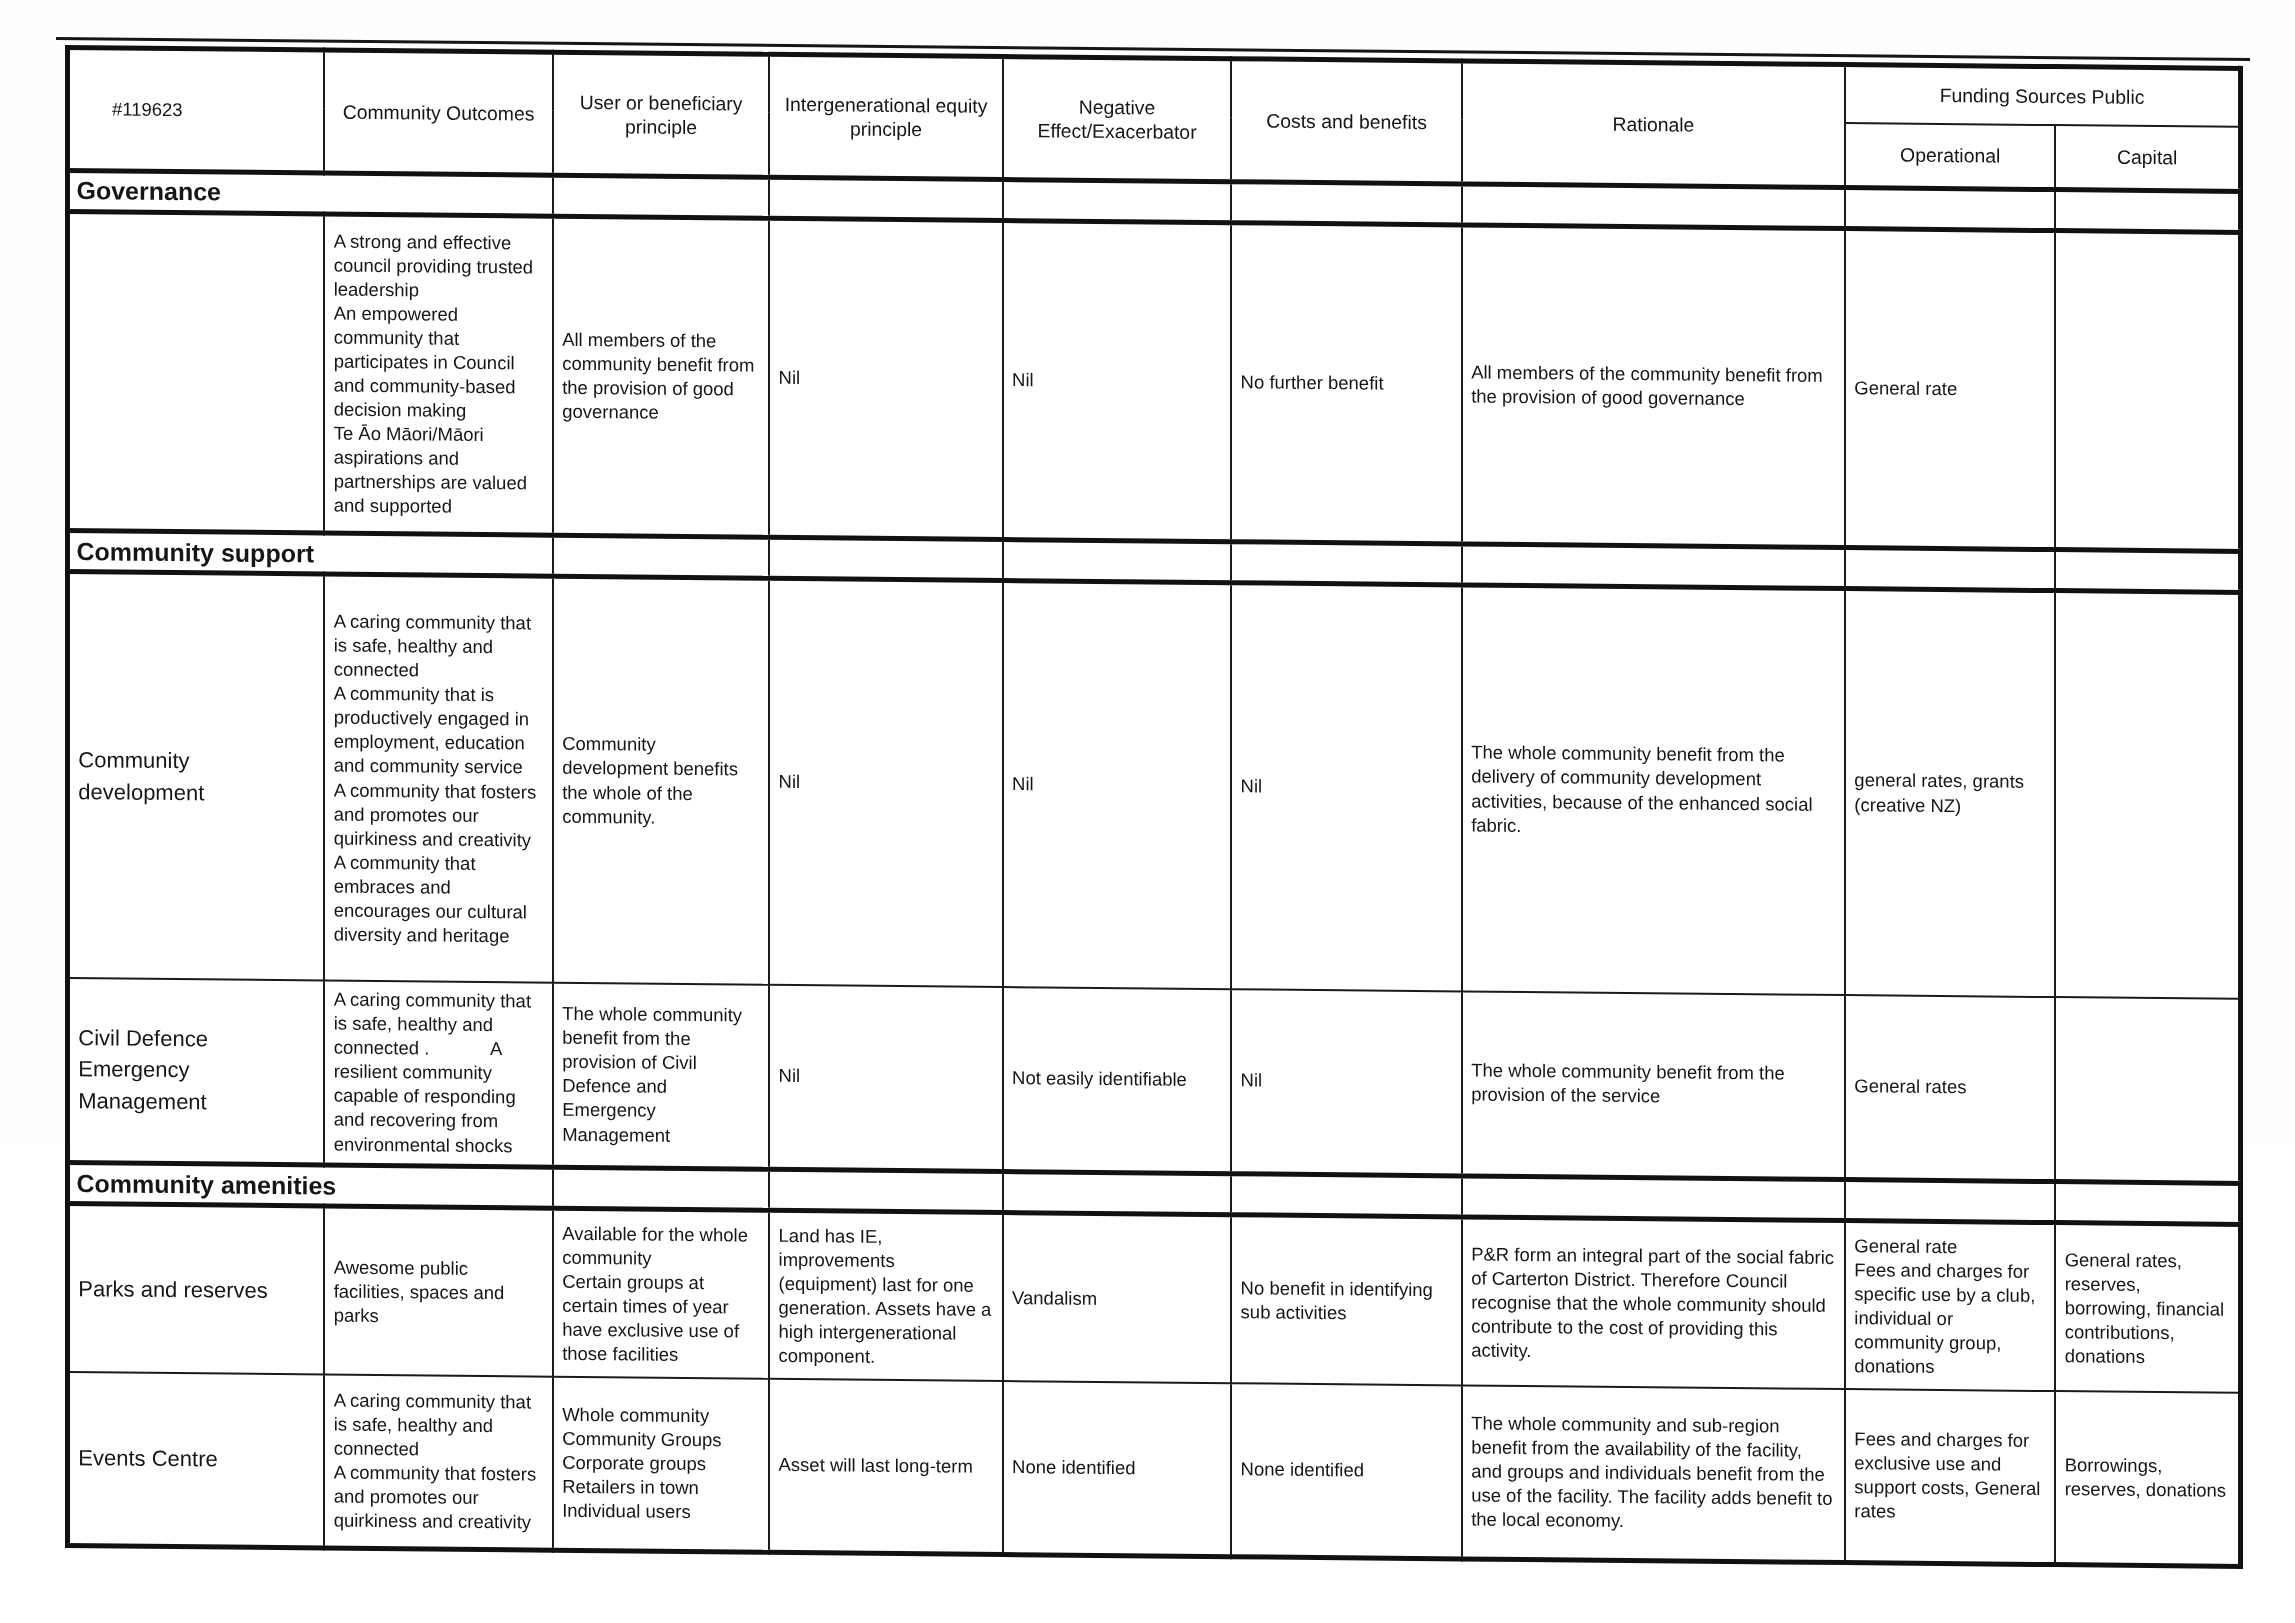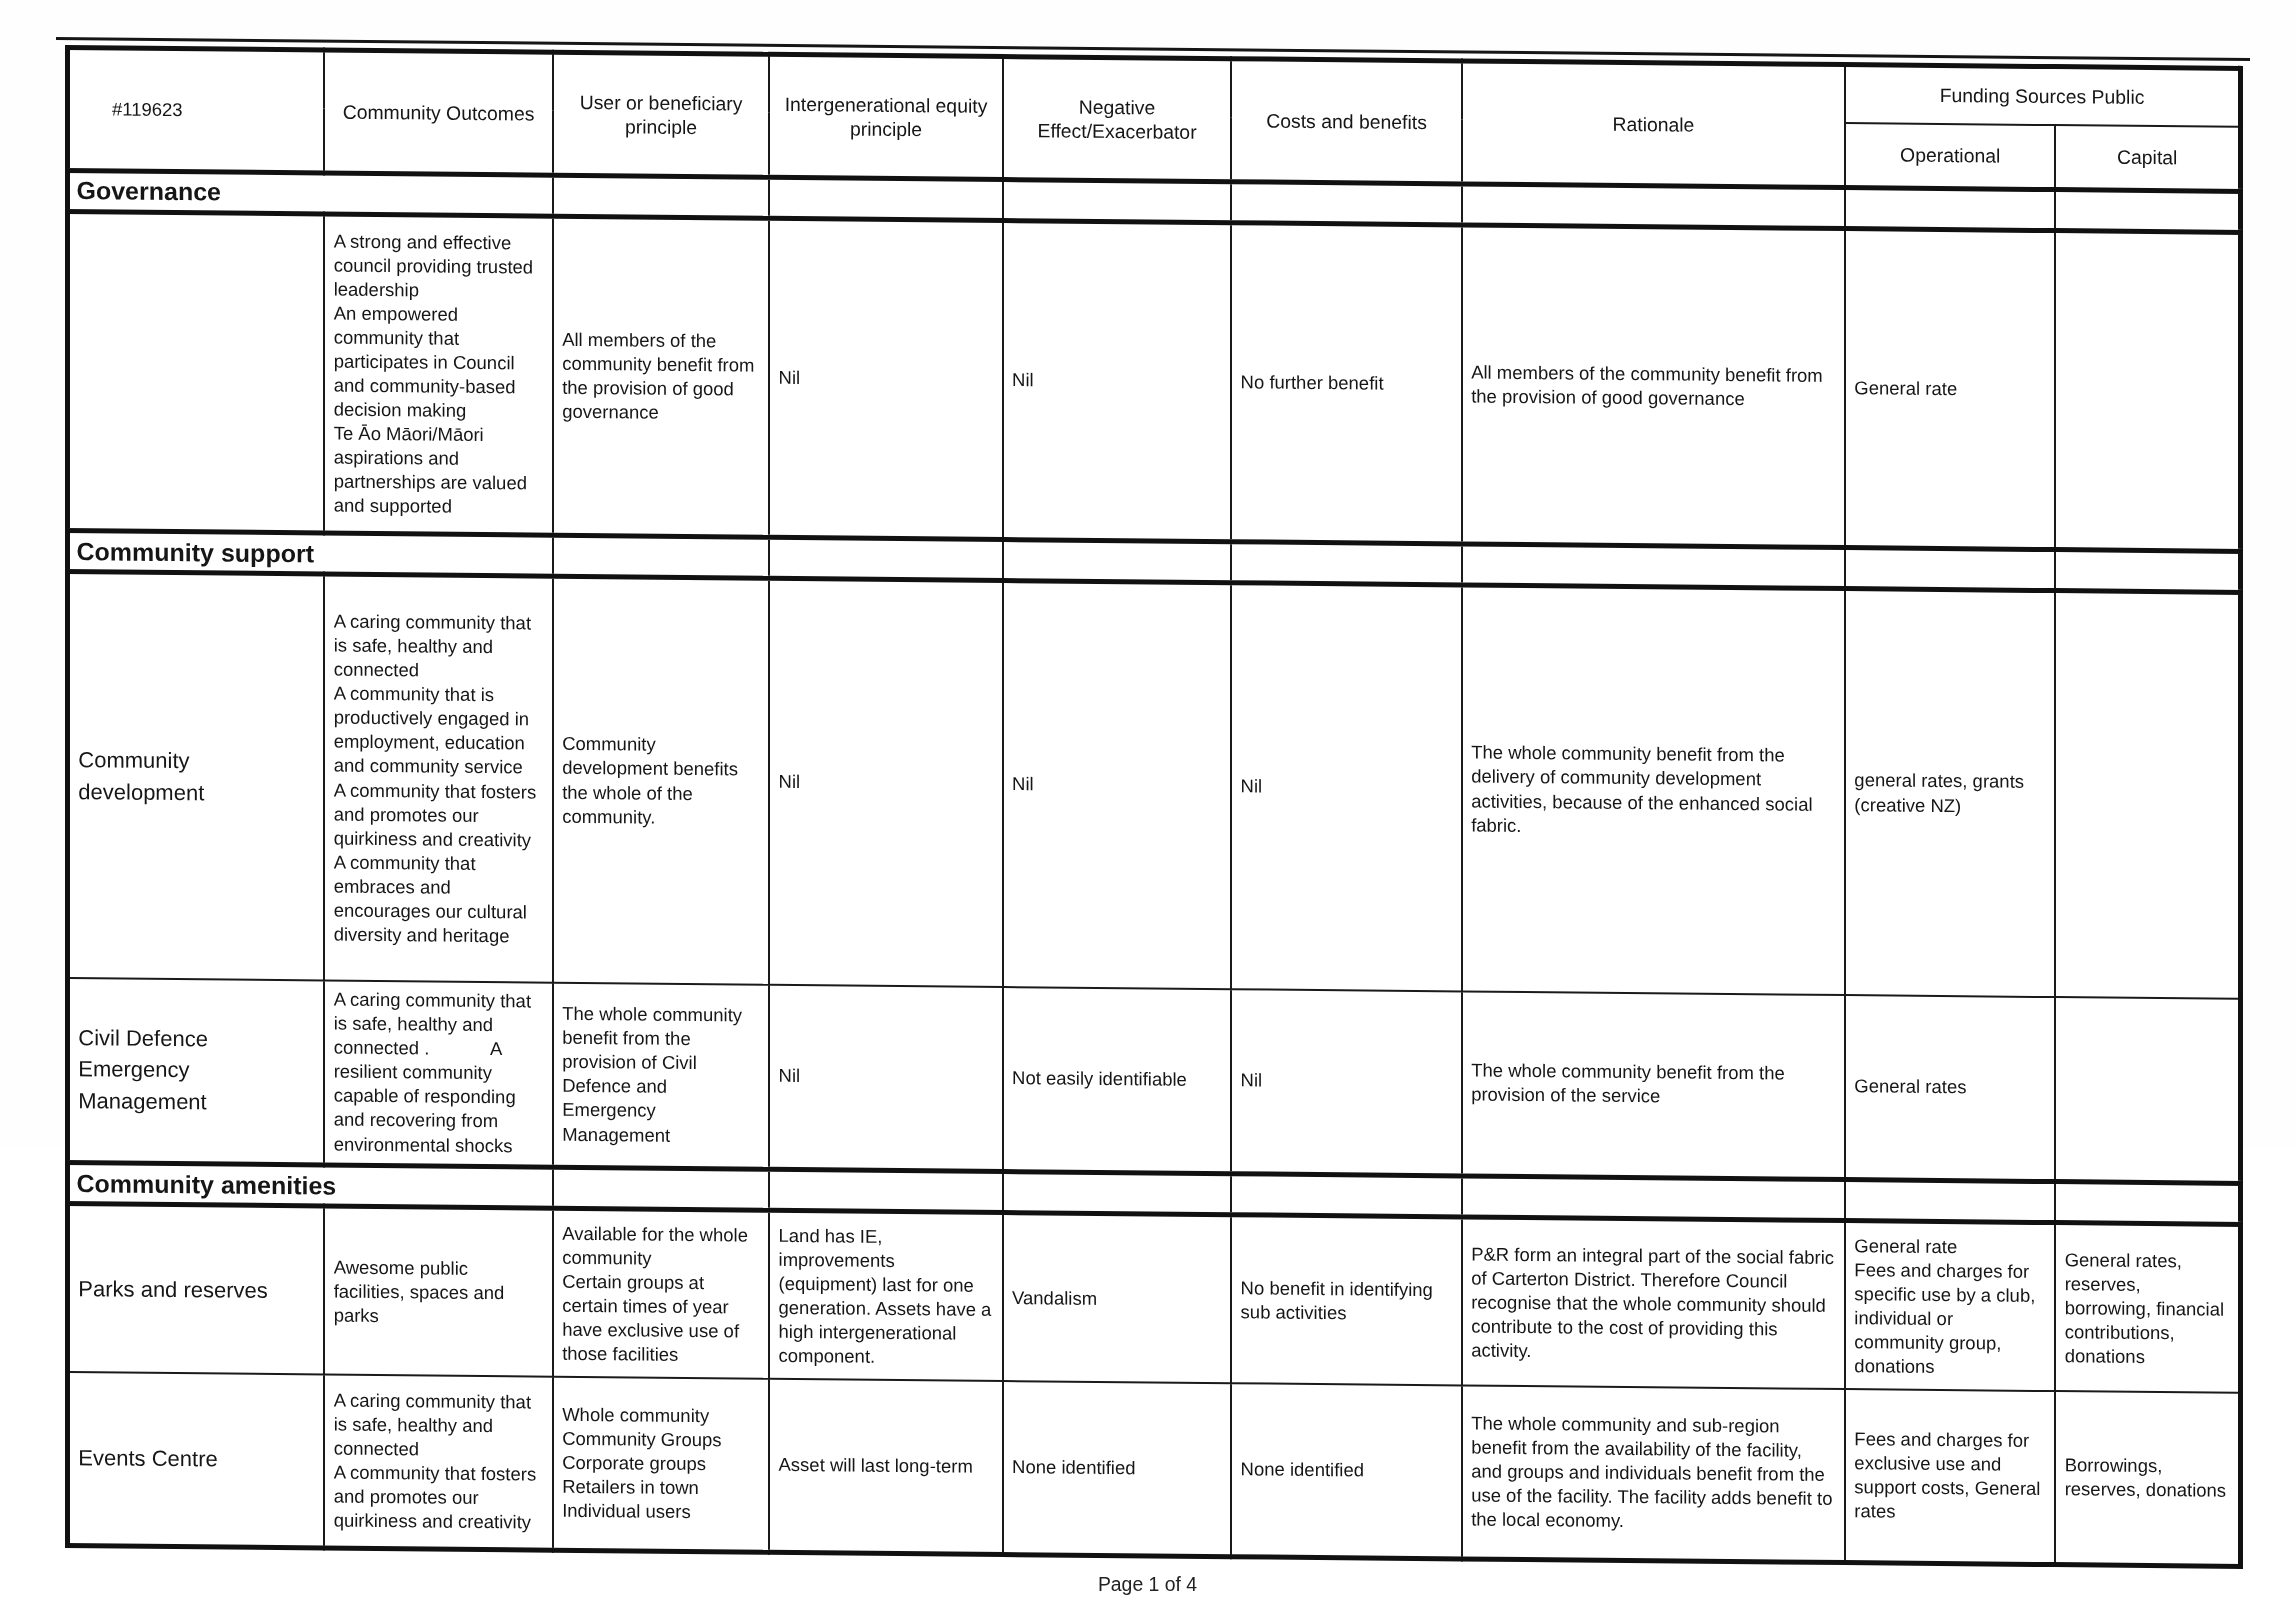--- a/index.html
+++ b/index.html
@@ -248,15 +248,14 @@
         <td class="body-cell mid-align">None identified</td>
         <td class="body-cell mid-align">None identified</td>
         <td class="body-cell mid-align">The whole community and sub-region benefit from the availability of the facility, and groups and individuals benefit from the use of the facility. The facility adds benefit to the local economy.</td>
         <td class="body-cell mid-align">Fees and charges for exclusive use and support costs, General rates</td>
         <td class="body-cell mid-align">Borrowings, reserves, donations</td>
       </tr>
     </tbody>
       </table>
   </div>
 
-  <div class="footer">Page 1 of 4</div>
 </div>
 
 
 </body></html>

